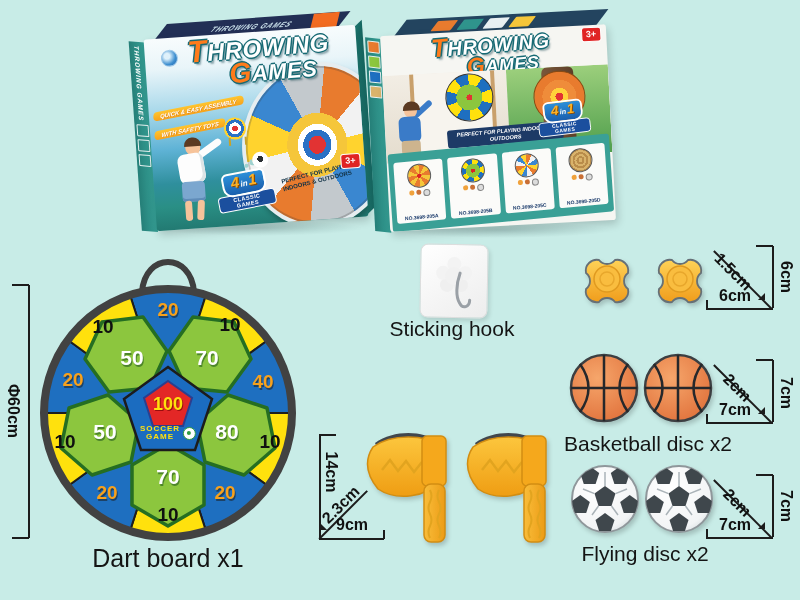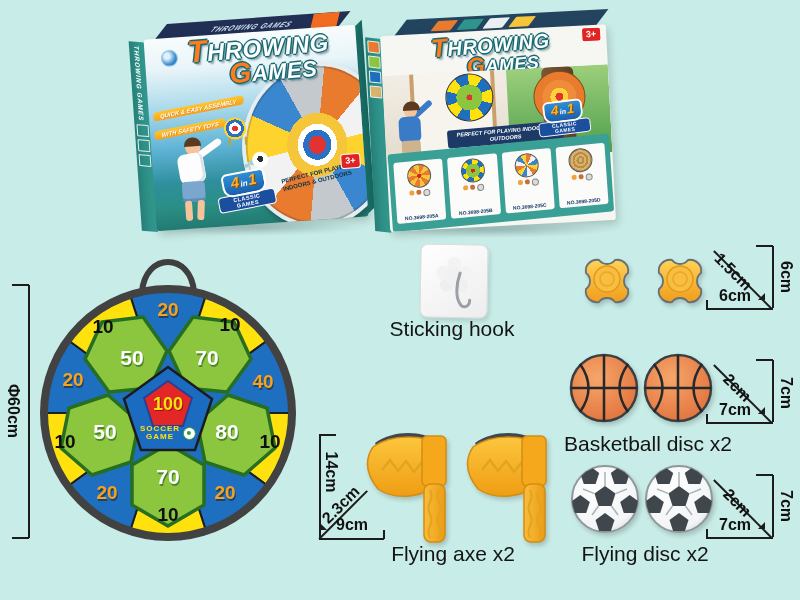--- a/index.html
+++ b/index.html
@@ -367,20 +367,21 @@
     <span class="board-logo">
       <span class="txt"><span>SOCCER</span><br><span>GAME</span></span>
       <span class="ball-icon"></span>
     </span>
   </div>
 
   <div class="dlv" style="left:28px;top:285px;height:253px;"></div>
   <div class="dlh" style="left:12px;top:284px;width:17px;"></div>
   <div class="dlh" style="left:12px;top:537px;width:17px;"></div>
   <div class="dim-label rot90" style="left:-22px;top:402px;width:70px;">Φ60cm</div>
+  <div class="item-label big-label" style="left:78px;top:544px;width:180px;">Dart board x1</div>
 
   <div class="abs hook">
     <div class="flower"></div>
     <svg class="abs" style="left:26px;top:26px;" width="26" height="40" viewBox="0 0 26 40">
       <path d="M13,2 C9,14 9,26 13,32 C16,38 23,36 23,29" fill="none" stroke="#9aa0a6" stroke-width="3" stroke-linecap="round"></path>
     </svg>
   </div>
   <div class="item-label" style="left:362px;top:317px;width:180px;">Sticking hook</div>
 
   <svg class="svg-item" style="left:572px;top:246px;" width="70" height="70" viewBox="0 0 70 70">
@@ -491,15 +492,14 @@
   </svg>
   <div class="dlv" style="left:319px;top:435px;height:103px;"></div>
   <div class="dlh" style="left:319px;top:434px;width:17px;"></div>
   <div class="dlh" style="left:319px;top:538px;width:65px;"></div>
   <div class="dlv" style="left:383px;top:530px;height:9px;"></div>
   <div class="dlg" style="left:319px;top:538px;width:68px;transform:rotate(-45deg);"></div>
   <div class="arr" style="left:315px;top:525px;transform:rotate(45deg);"></div>
   <div class="dim-label rot90" style="left:296px;top:463px;width:70px;">14cm</div>
   <div class="dim-label rotm45" style="left:306px;top:496px;width:70px;">2.3cm</div>
   <div class="dim-label" style="left:322px;top:516px;width:60px;">9cm</div>
-  <div class="item-label" style="left:363px;top:542px;width:180px;">Flying axe x2</div>
 
 </div>
 
 </body></html>

